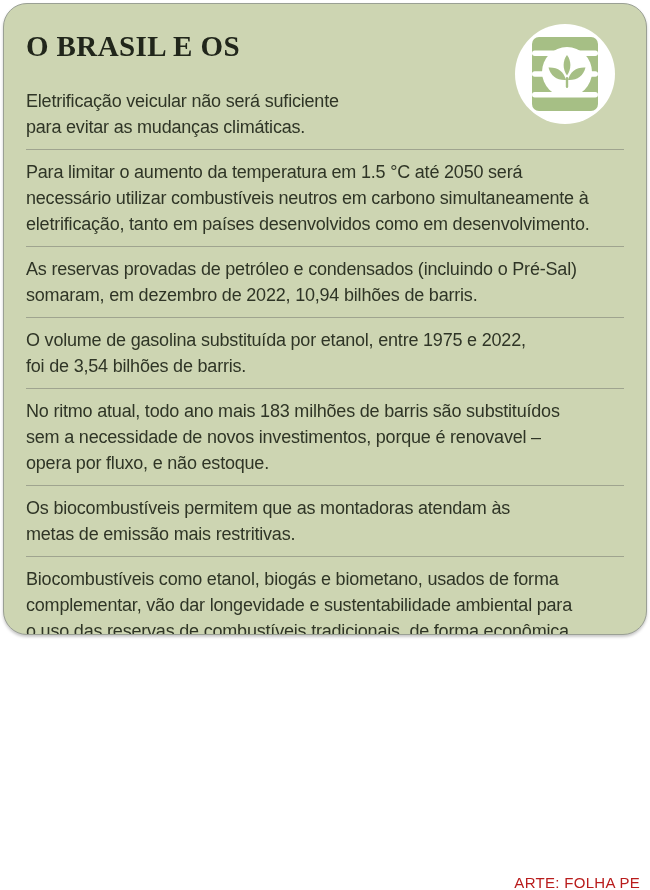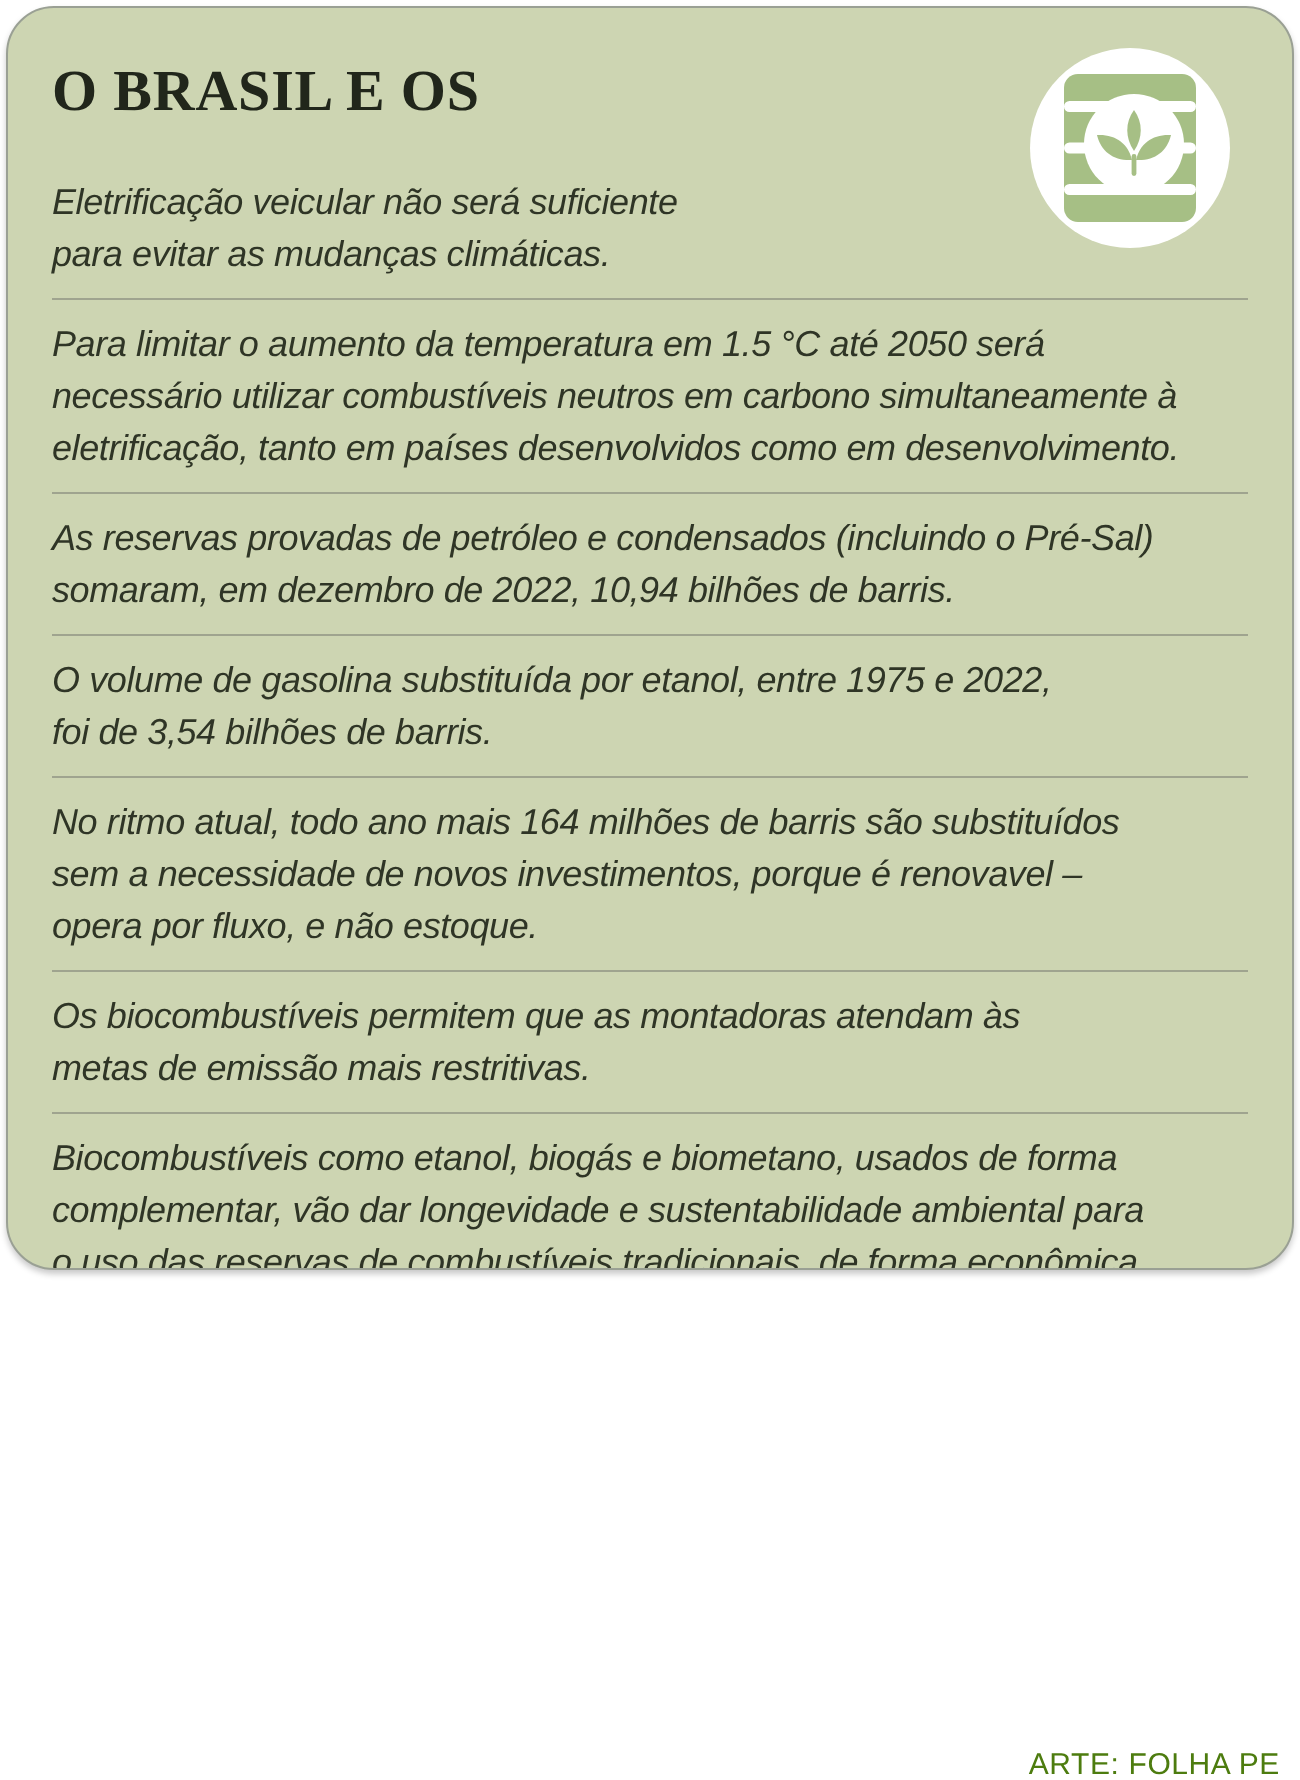--- a/index.html
+++ b/index.html
@@ -41,21 +41,20 @@
   .icon-badge {
     position: absolute;
     top: 20px;
     right: 31px;
     width: 100px;
     height: 100px;
   }
   .icon-badge svg { display: block; width: 100px; height: 100px; }
   .facts {
     margin-top: 14px;
-    font-style: italic;
   }
   .fact {
     margin: 0;
     padding: 9px 0;
     font-size: 18px;
     line-height: 26px;
     letter-spacing: -0.2px;
     color: #2f3526;
     white-space: pre-line;
   }
@@ -67,21 +66,21 @@
     font-size: 15px;
     line-height: 18px;
     color: #701a75;
   }
   .credit {
     position: absolute;
     right: 10px;
     bottom: 2px;
     font-size: 15px;
     letter-spacing: 0.3px;
-    color: #4d7c0f;
+    color: #b91c1c;
   }
 </style>
 </head>
 <body>
 
 <div class="page">
 
   <div class="card">
 
     <h1 class="title">
@@ -106,21 +105,21 @@
     <div class="facts">
       <p class="fact">Eletrificação veicular não será suficiente
 para evitar as mudanças climáticas.</p>
       <p class="fact">Para limitar o aumento da temperatura em 1.5 °C até 2050 será
 necessário utilizar combustíveis neutros em carbono simultaneamente à
 eletrificação, tanto em países desenvolvidos como em desenvolvimento.</p>
       <p class="fact">As reservas provadas de petróleo e condensados (incluindo o Pré-Sal)
 somaram, em dezembro de 2022, 10,94 bilhões de barris.</p>
       <p class="fact">O volume de gasolina substituída por etanol, entre 1975 e 2022,
 foi de 3,54 bilhões de barris.</p>
-      <p class="fact">No ritmo atual, todo ano mais 164 milhões de barris são substituídos
+      <p class="fact">No ritmo atual, todo ano mais 183 milhões de barris são substituídos
 sem a necessidade de novos investimentos, porque é renovavel –
 opera por fluxo, e não estoque.</p>
       <p class="fact">Os biocombustíveis permitem que as montadoras atendam às
 metas de emissão mais restritivas.</p>
       <p class="fact">Biocombustíveis como etanol, biogás e biometano, usados de forma
 complementar, vão dar longevidade e sustentabilidade ambiental para
 o uso das reservas de combustíveis tradicionais, de forma econômica
 e acessível ao consumidor.</p>
     </div>
 

